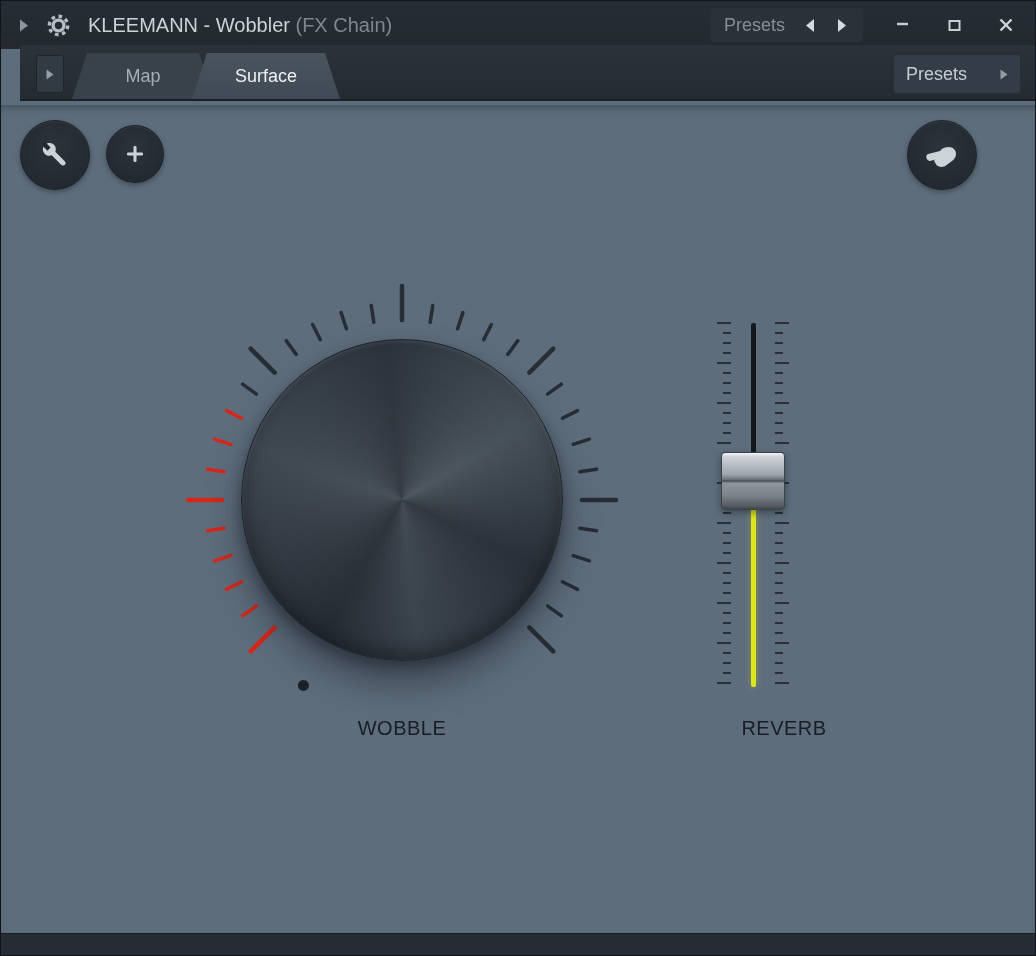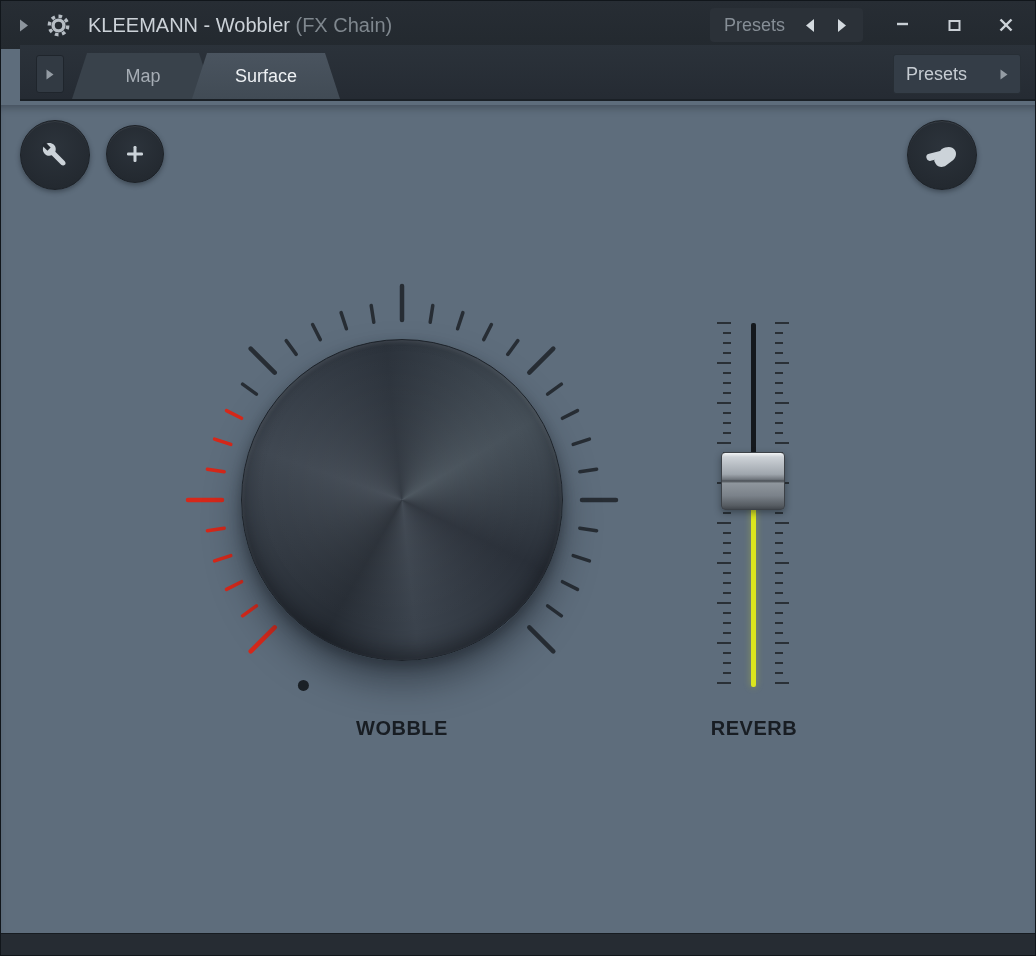--- a/index.html
+++ b/index.html
@@ -74,25 +74,25 @@
     position:absolute; left:240px; top:234px; width:322px; height:322px; border-radius:50%;
     background:
       radial-gradient(circle at 48% 45%, rgba(255,255,255,.05), rgba(255,255,255,0) 60%),
       conic-gradient(from 210deg, #272d35, #3f4751 22%, #2b323b 40%, #465059 58%, #2a3039 74%, #3b434d 90%, #272d35);
     border:1px solid #1d232a;
     box-shadow:0 22px 34px rgba(24,30,37,.5), 0 6px 12px rgba(24,30,37,.4),
                inset 0 2px 4px rgba(255,255,255,.10), inset 0 -9px 18px rgba(10,14,18,.45);
     cursor:pointer;
   }
   .control-label {
-    position:absolute; top:612px; font-size:20px; font-weight:700;
+    position:absolute; top:612px; font-size:20px; font-weight:400;
     color:#181d23; letter-spacing:.5px; text-align:center;
   }
   .label-wobble { left:241px; width:320px; }
-  .label-reverb { left:693px; width:120px; }
+  .label-reverb { left:723px; width:120px; }
 
   .slider-ticks { position:absolute; left:706px; top:210px; width:92px; height:380px; }
   .slider-track {
     position:absolute; left:750px; top:218px; width:5px; height:360px;
     background:#14181d; border-radius:2px;
   }
   .slider-fill {
     position:absolute; left:750px; width:5px;
     background:#dce61d; border-radius:2px;
     box-shadow:0 0 7px rgba(220,230,30,.35);

